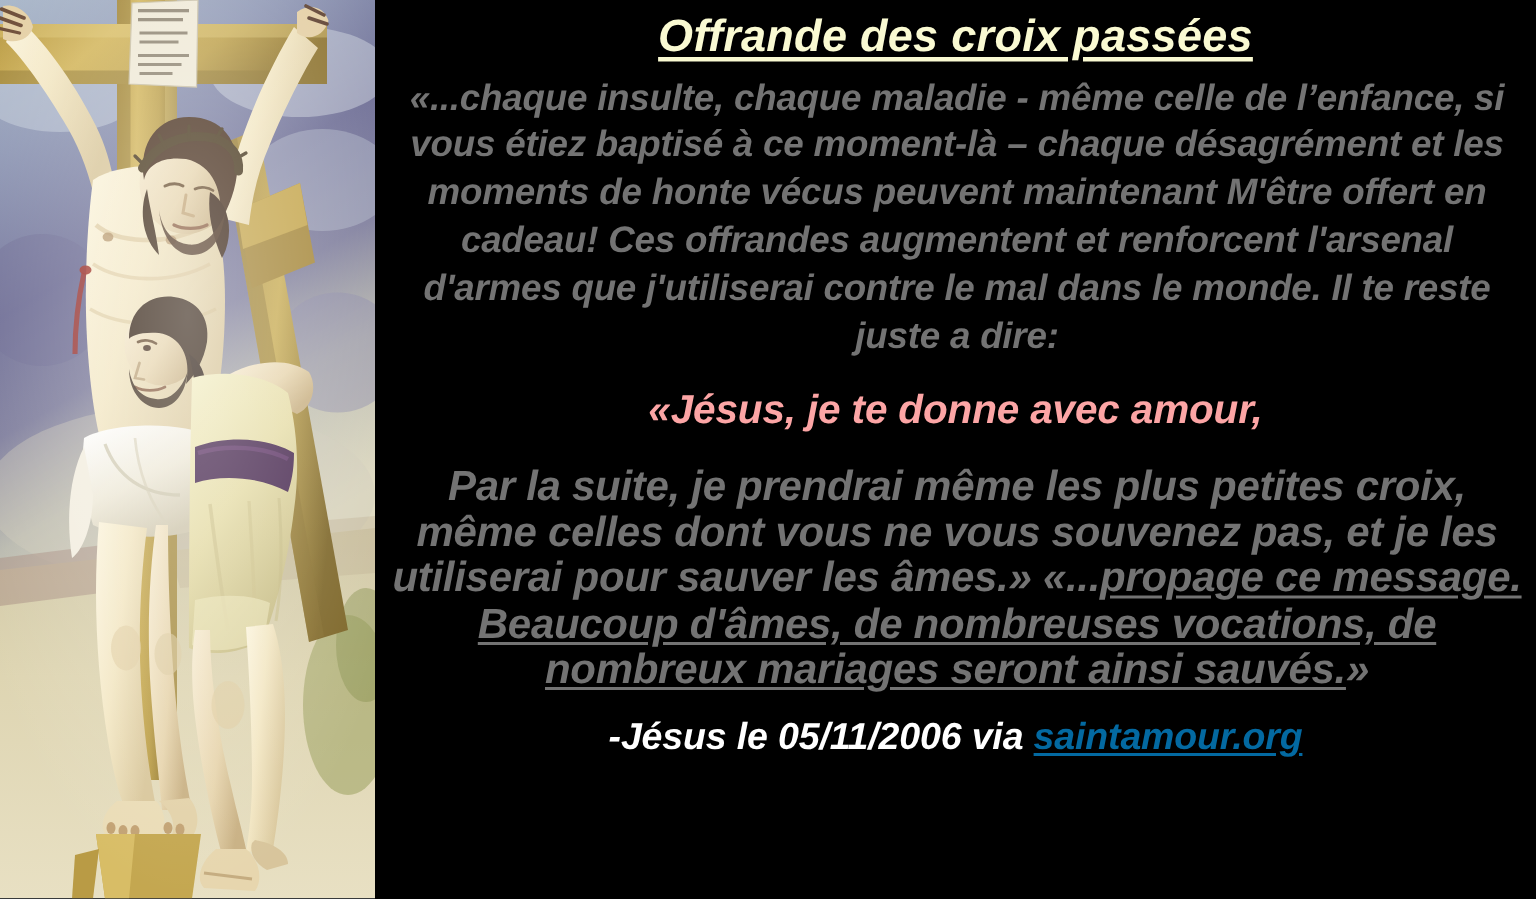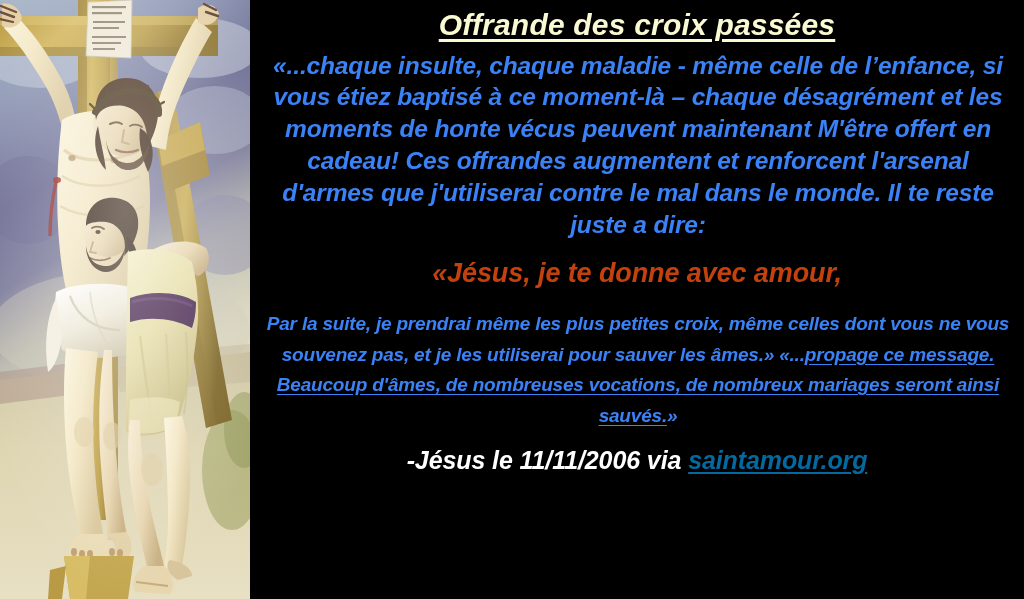--- a/index.html
+++ b/index.html
@@ -57,50 +57,50 @@
     text-decoration: underline;
     text-underline-offset: 4px;
     letter-spacing: 0.2px;
     margin: 0;
     padding-top: 8px;
     line-height: 1.12;
     white-space: nowrap;
   }
 
   .para {
-    color: #3b82f6;
+    color: #737373;
     font-family: "Liberation Sans", sans-serif;
     font-weight: bold;
     font-style: italic;
     text-align: center;
     margin: 0;
   }
 
   #para-intro {
     font-size: 24.5px;
     line-height: 31.8px;
     padding: 8px 12px 0 14px;
     letter-spacing: -0.15px;
   }
 
   #quote-highlight {
-    color: #c2410c;
+    color: #fca5a5;
     font-family: "Liberation Sans", sans-serif;
     font-weight: bold;
     font-style: italic;
     text-align: center;
     font-size: 27px;
     line-height: 35px;
     margin: 0;
     padding: 16px 12px 0 12px;
     letter-spacing: -0.1px;
   }
 
   #para-outro {
-    font-size: 19px;
+    font-size: 28px;
     line-height: 30.5px;
     padding: 18px 6px 0 8px;
     letter-spacing: -0.2px;
   }
 
   .underlined {
     text-decoration: underline;
     text-underline-offset: 3px;
   }
 
@@ -369,16 +369,16 @@
     <h1 class="title">Offrande des croix passées</h1>
 
     <p class="para" id="para-intro">«...chaque insulte, chaque maladie - même celle de l’enfance, si vous étiez baptisé à ce moment-là – chaque désagrément et les moments de honte vécus peuvent maintenant M'être offert en cadeau! Ces offrandes augmentent et renforcent l'arsenal d'armes que j'utiliserai contre le mal dans le monde. Il te reste juste a dire:</p>
 
     <div id="quote-highlight">
       <div>«Jésus, je te donne avec amour,</div>
     </div>
 
     <p class="para" id="para-outro"><span>Par la suite, je prendrai même les plus petites croix, même celles dont vous ne vous souvenez pas, et je les utiliserai pour sauver les âmes.» «...</span><span class="underlined">propage ce message. Beaucoup d'âmes, de nombreuses vocations, de nombreux mariages seront ainsi sauvés.</span><span>»</span></p>
 
-    <p id="attribution"><span>-Jésus le 11/11/2006 via </span><a id="attribution-link" href="#">saintamour.org</a></p>
+    <p id="attribution"><span>-Jésus le 05/11/2006 via </span><a id="attribution-link" href="#">saintamour.org</a></p>
 
   </div>
 </div>
 
 </body></html>

